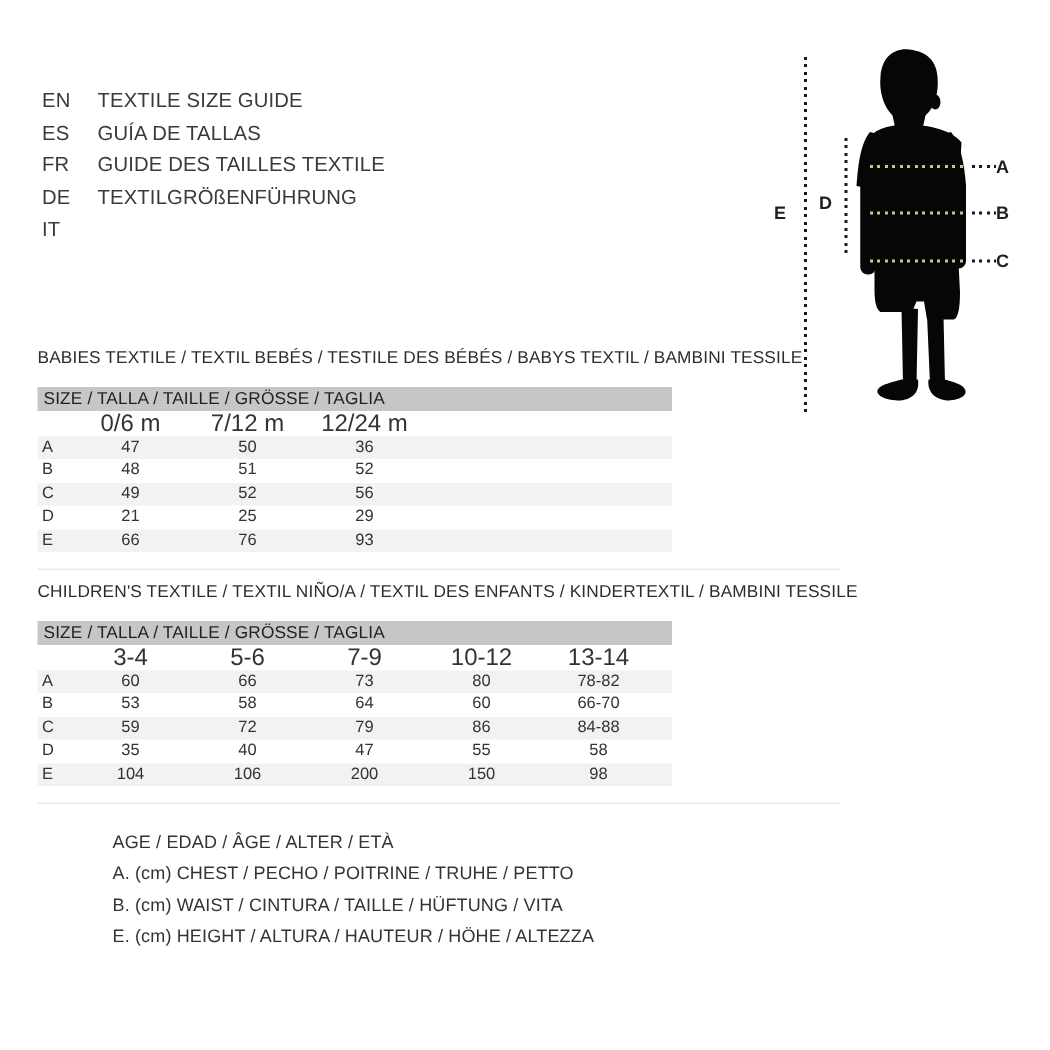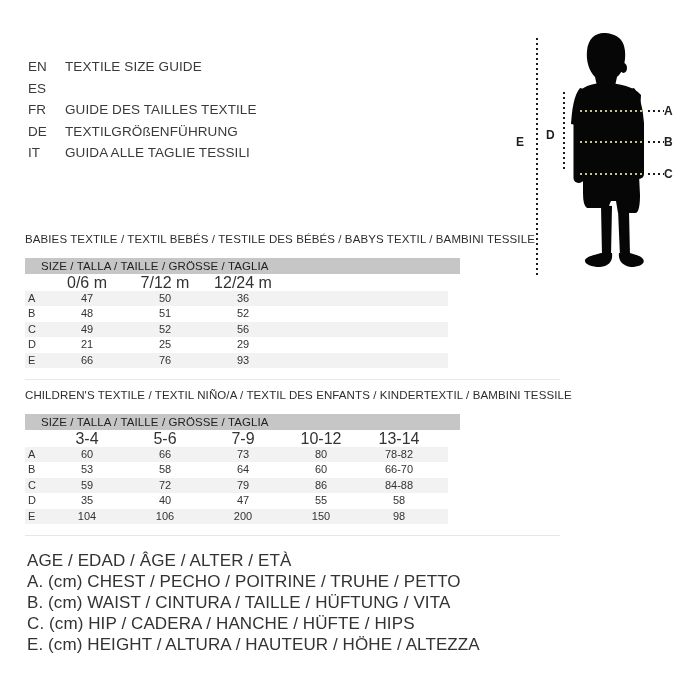--- a/index.html
+++ b/index.html
@@ -34,54 +34,54 @@
   .line-b-body{left:580px;top:141px;width:63px;}
   .line-b-out{left:648px;top:141px;width:16px;}
   .line-c-body{left:580px;top:173px;width:63px;}
   .line-c-out{left:648px;top:173px;width:16px;}
   
   .table-block{position:absolute;left:25px;width:535px;}
   #table-babies{top:233px;}
   #table-children{top:389px;}
   .section-title{position:absolute;left:0;top:0;font-size:11.5px;color:#2d2d2d;white-space:nowrap;letter-spacing:.1px;}
   .size-bar{position:absolute;left:0;top:25px;width:419px;height:16px;background:var(--bar,#c6c6c6);
-    font-size:11.5px;line-height:16px;padding-left:16px;color:#222;letter-spacing:.1px;}
+    font-size:11.5px;line-height:16px;padding-left:4px;color:#222;letter-spacing:.1px;}
   .thead{position:absolute;left:0;top:42px;height:15.5px;display:flex;font-size:16px;line-height:15.5px;color:#333;}
   .tbody{position:absolute;left:0;top:57.5px;}
   .trow{display:flex;height:15.5px;width:423px;font-size:11px;line-height:15.5px;color:#333;}
   .trow.stripe{background:var(--stripe,#f2f2f2);}
   .tlabel{flex:0 0 20px;width:20px;padding-left:3px;}
   .tcell{flex:0 0 78px;width:78px;text-align:center;}
   .hairline{position:absolute;left:0;top:146px;width:535px;height:1px;background:#e7e7e7;}
   
   .legend{position:absolute;left:27px;top:551px;}
-  .legend-line{font-size:17px;line-height:20.9px;color:#333;letter-spacing:.1px;white-space:nowrap;}
+  .legend-line{font-size:12px;line-height:20.9px;color:#333;letter-spacing:.1px;white-space:nowrap;margin-left:48px;}
 </style>
 </head>
 <body>
 
 <div class="languages">
     <div class="lang-row">
       <span class="lang-code">EN</span>
       <span class="lang-title">TEXTILE SIZE GUIDE</span>
     </div>
     <div class="lang-row">
       <span class="lang-code">ES</span>
+      <span class="lang-title">GUÍA DE TALLAS</span>
     </div>
     <div class="lang-row">
       <span class="lang-code">FR</span>
       <span class="lang-title">GUIDE DES TAILLES TEXTILE</span>
     </div>
     <div class="lang-row">
       <span class="lang-code">DE</span>
       <span class="lang-title">TEXTILGRÖßENFÜHRUNG</span>
     </div>
     <div class="lang-row">
       <span class="lang-code">IT</span>
-      <span class="lang-title">GUIDA ALLE TAGLIE TESSILI</span>
     </div>
   </div>
 
 <svg class="figure-svg" viewBox="0 0 130 250" xmlns="http://www.w3.org/2000/svg" aria-hidden="true">
   <path class="sil" d="M51 8 C41 7 33 13 32 26 C31 36 34 46 40 52 L42 61 L60 61 L62 52 C68 47 71 37 70 26 C69 13 60 9 51 8 Z"></path>
   <ellipse class="sil" cx="68.5" cy="43" rx="3.5" ry="5"></ellipse>
   <rect class="sil" x="42" y="50" width="18" height="14"></rect>
   <path class="sil" d="M50 58 C36 58 26 62 22 70 L24 104 L26 155 L82 155 L84 104 L86 70 C80 62 64 58 50 58 Z"></path>
   <path class="sil" d="M25 63 C19 70 17 84 16 99 L32 102 L33 65 Z"></path>
   <path class="sil" d="M79 63 C85 70 88 84 89 99 L73 102 L72 65 Z"></path>
@@ -206,15 +206,14 @@
         <span class="tcell">98</span>
       </div>
     </div>
   <div class="hairline"></div>
 </div>
 
 <div class="legend">
     <div class="legend-line">AGE / EDAD / ÂGE / ALTER / ETÀ</div>
     <div class="legend-line">A. (cm) CHEST / PECHO / POITRINE / TRUHE / PETTO</div>
     <div class="legend-line">B. (cm) WAIST / CINTURA / TAILLE / HÜFTUNG / VITA</div>
-    <div class="legend-line">C. (cm) HIP / CADERA / HANCHE / HÜFTE / HIPS</div>
     <div class="legend-line">E. (cm) HEIGHT / ALTURA / HAUTEUR / HÖHE / ALTEZZA</div>
   </div>
 
 </body></html>

